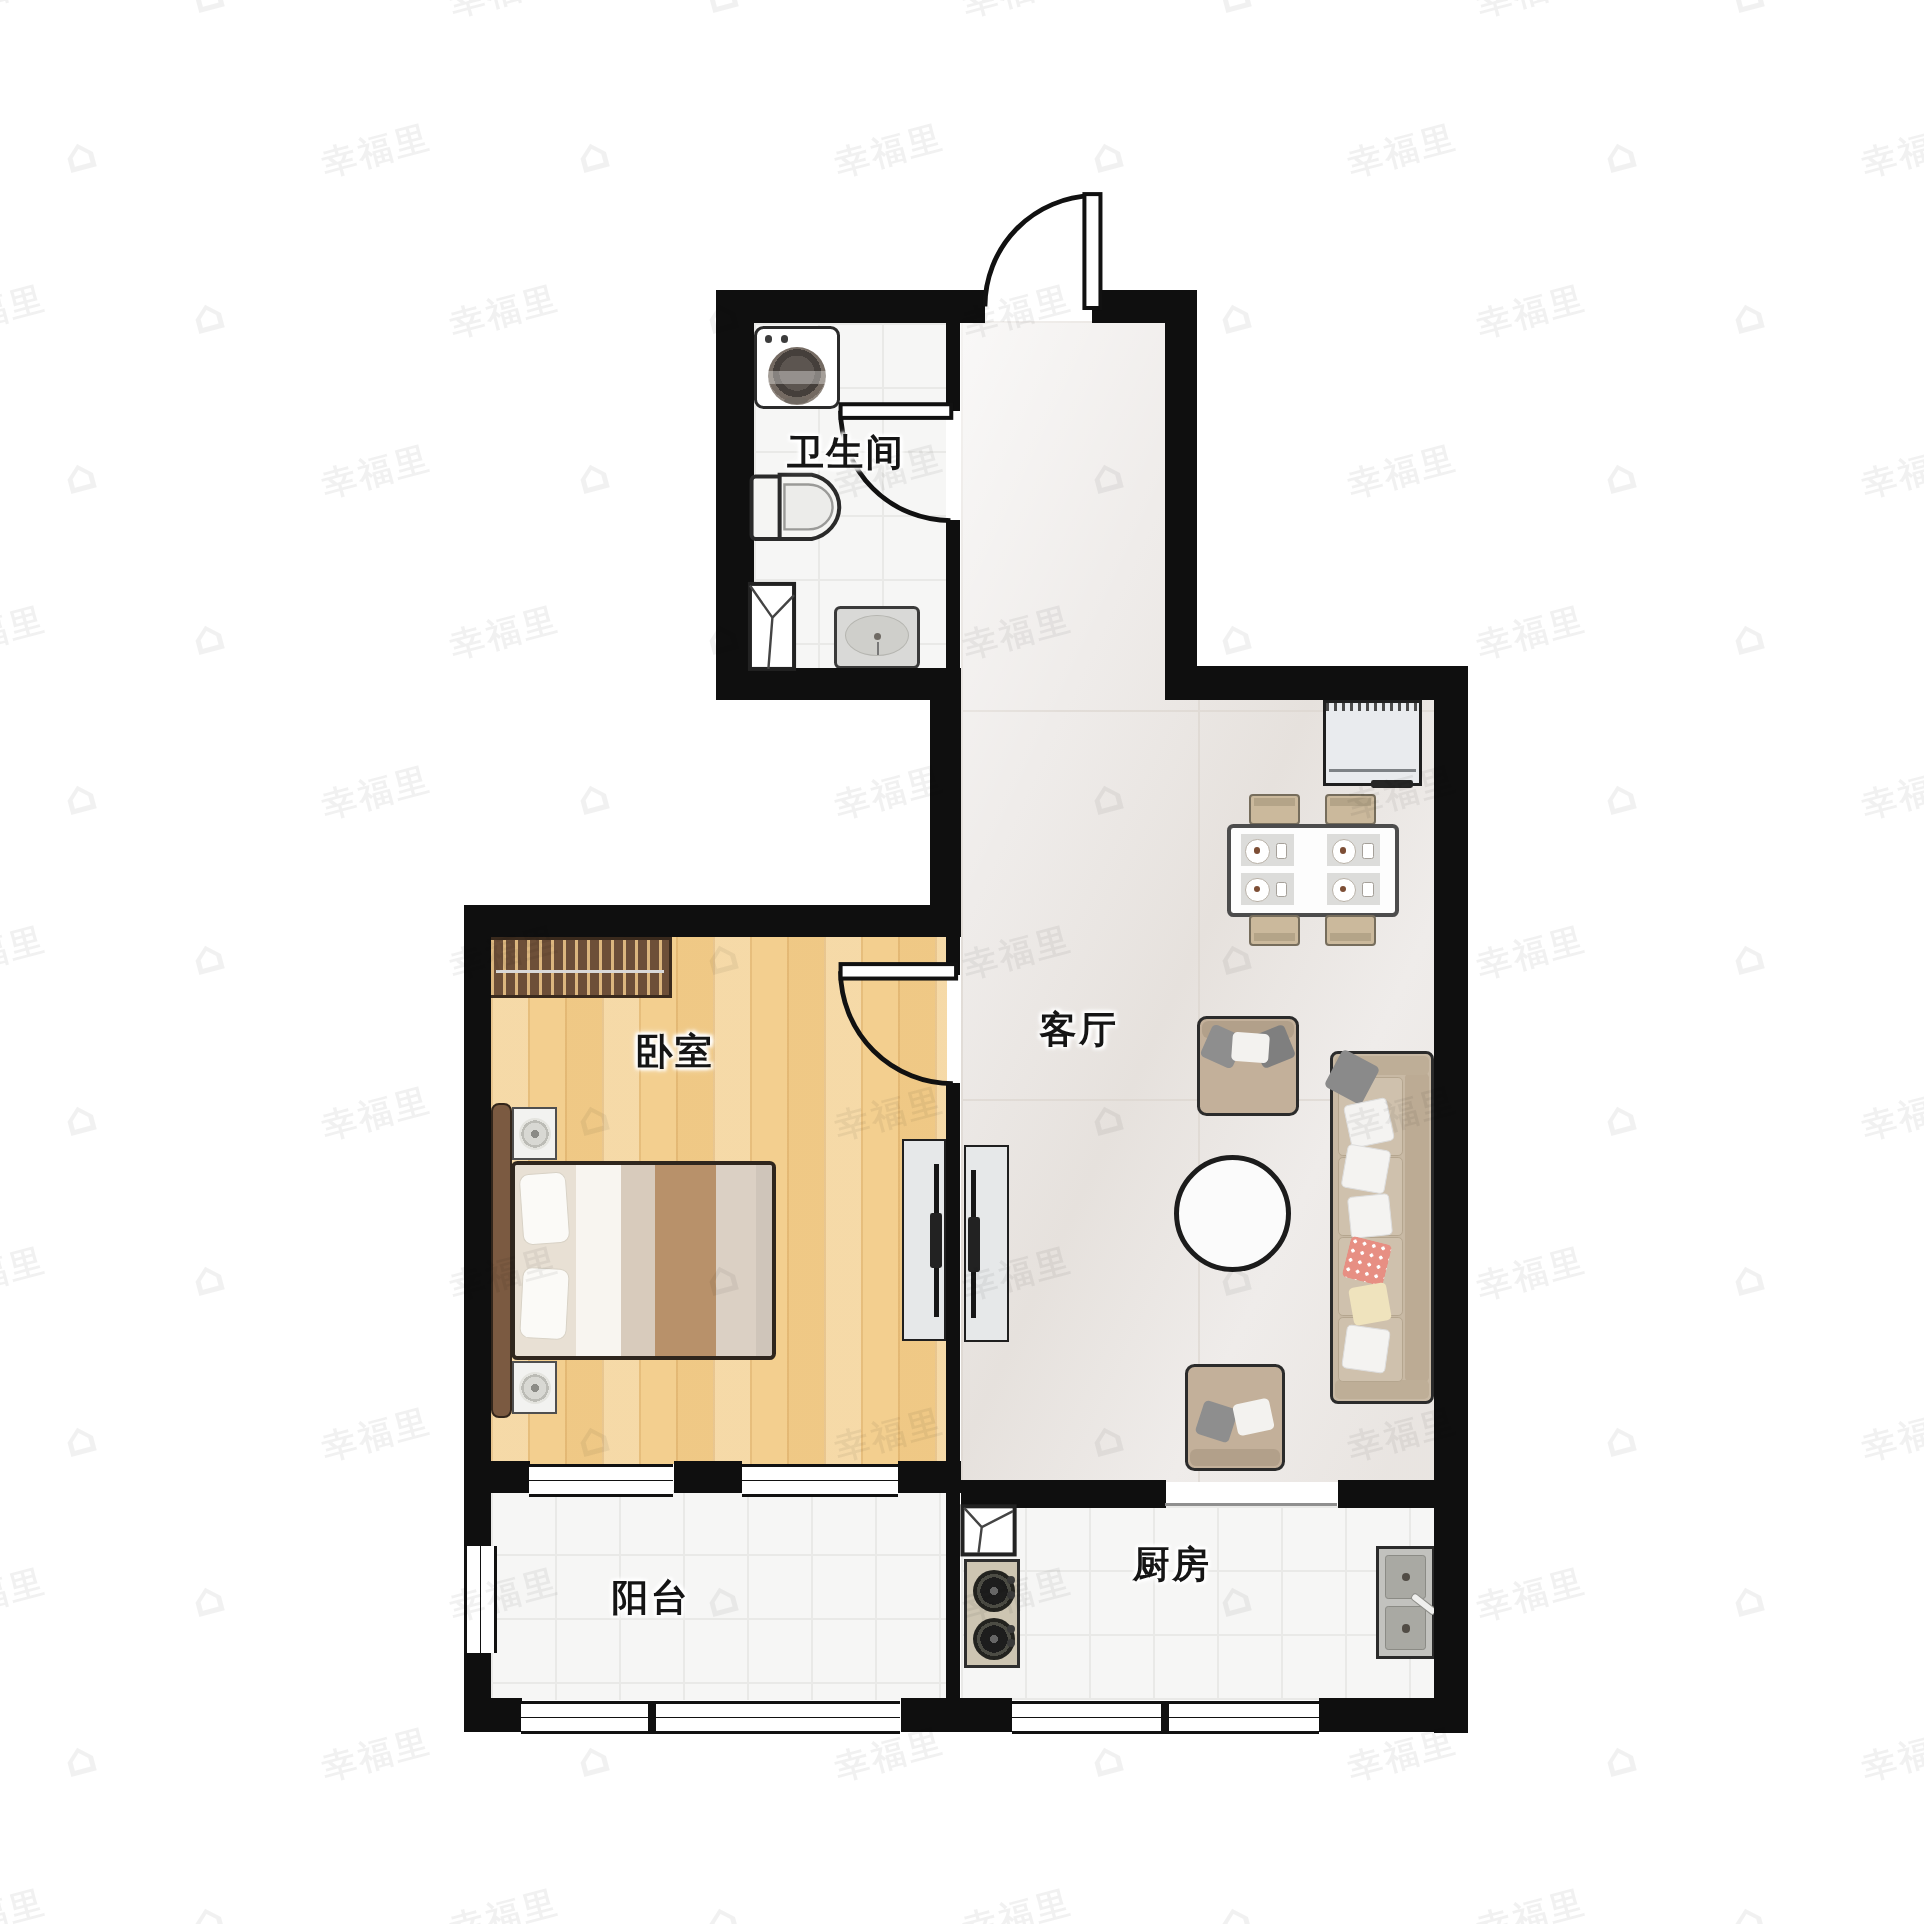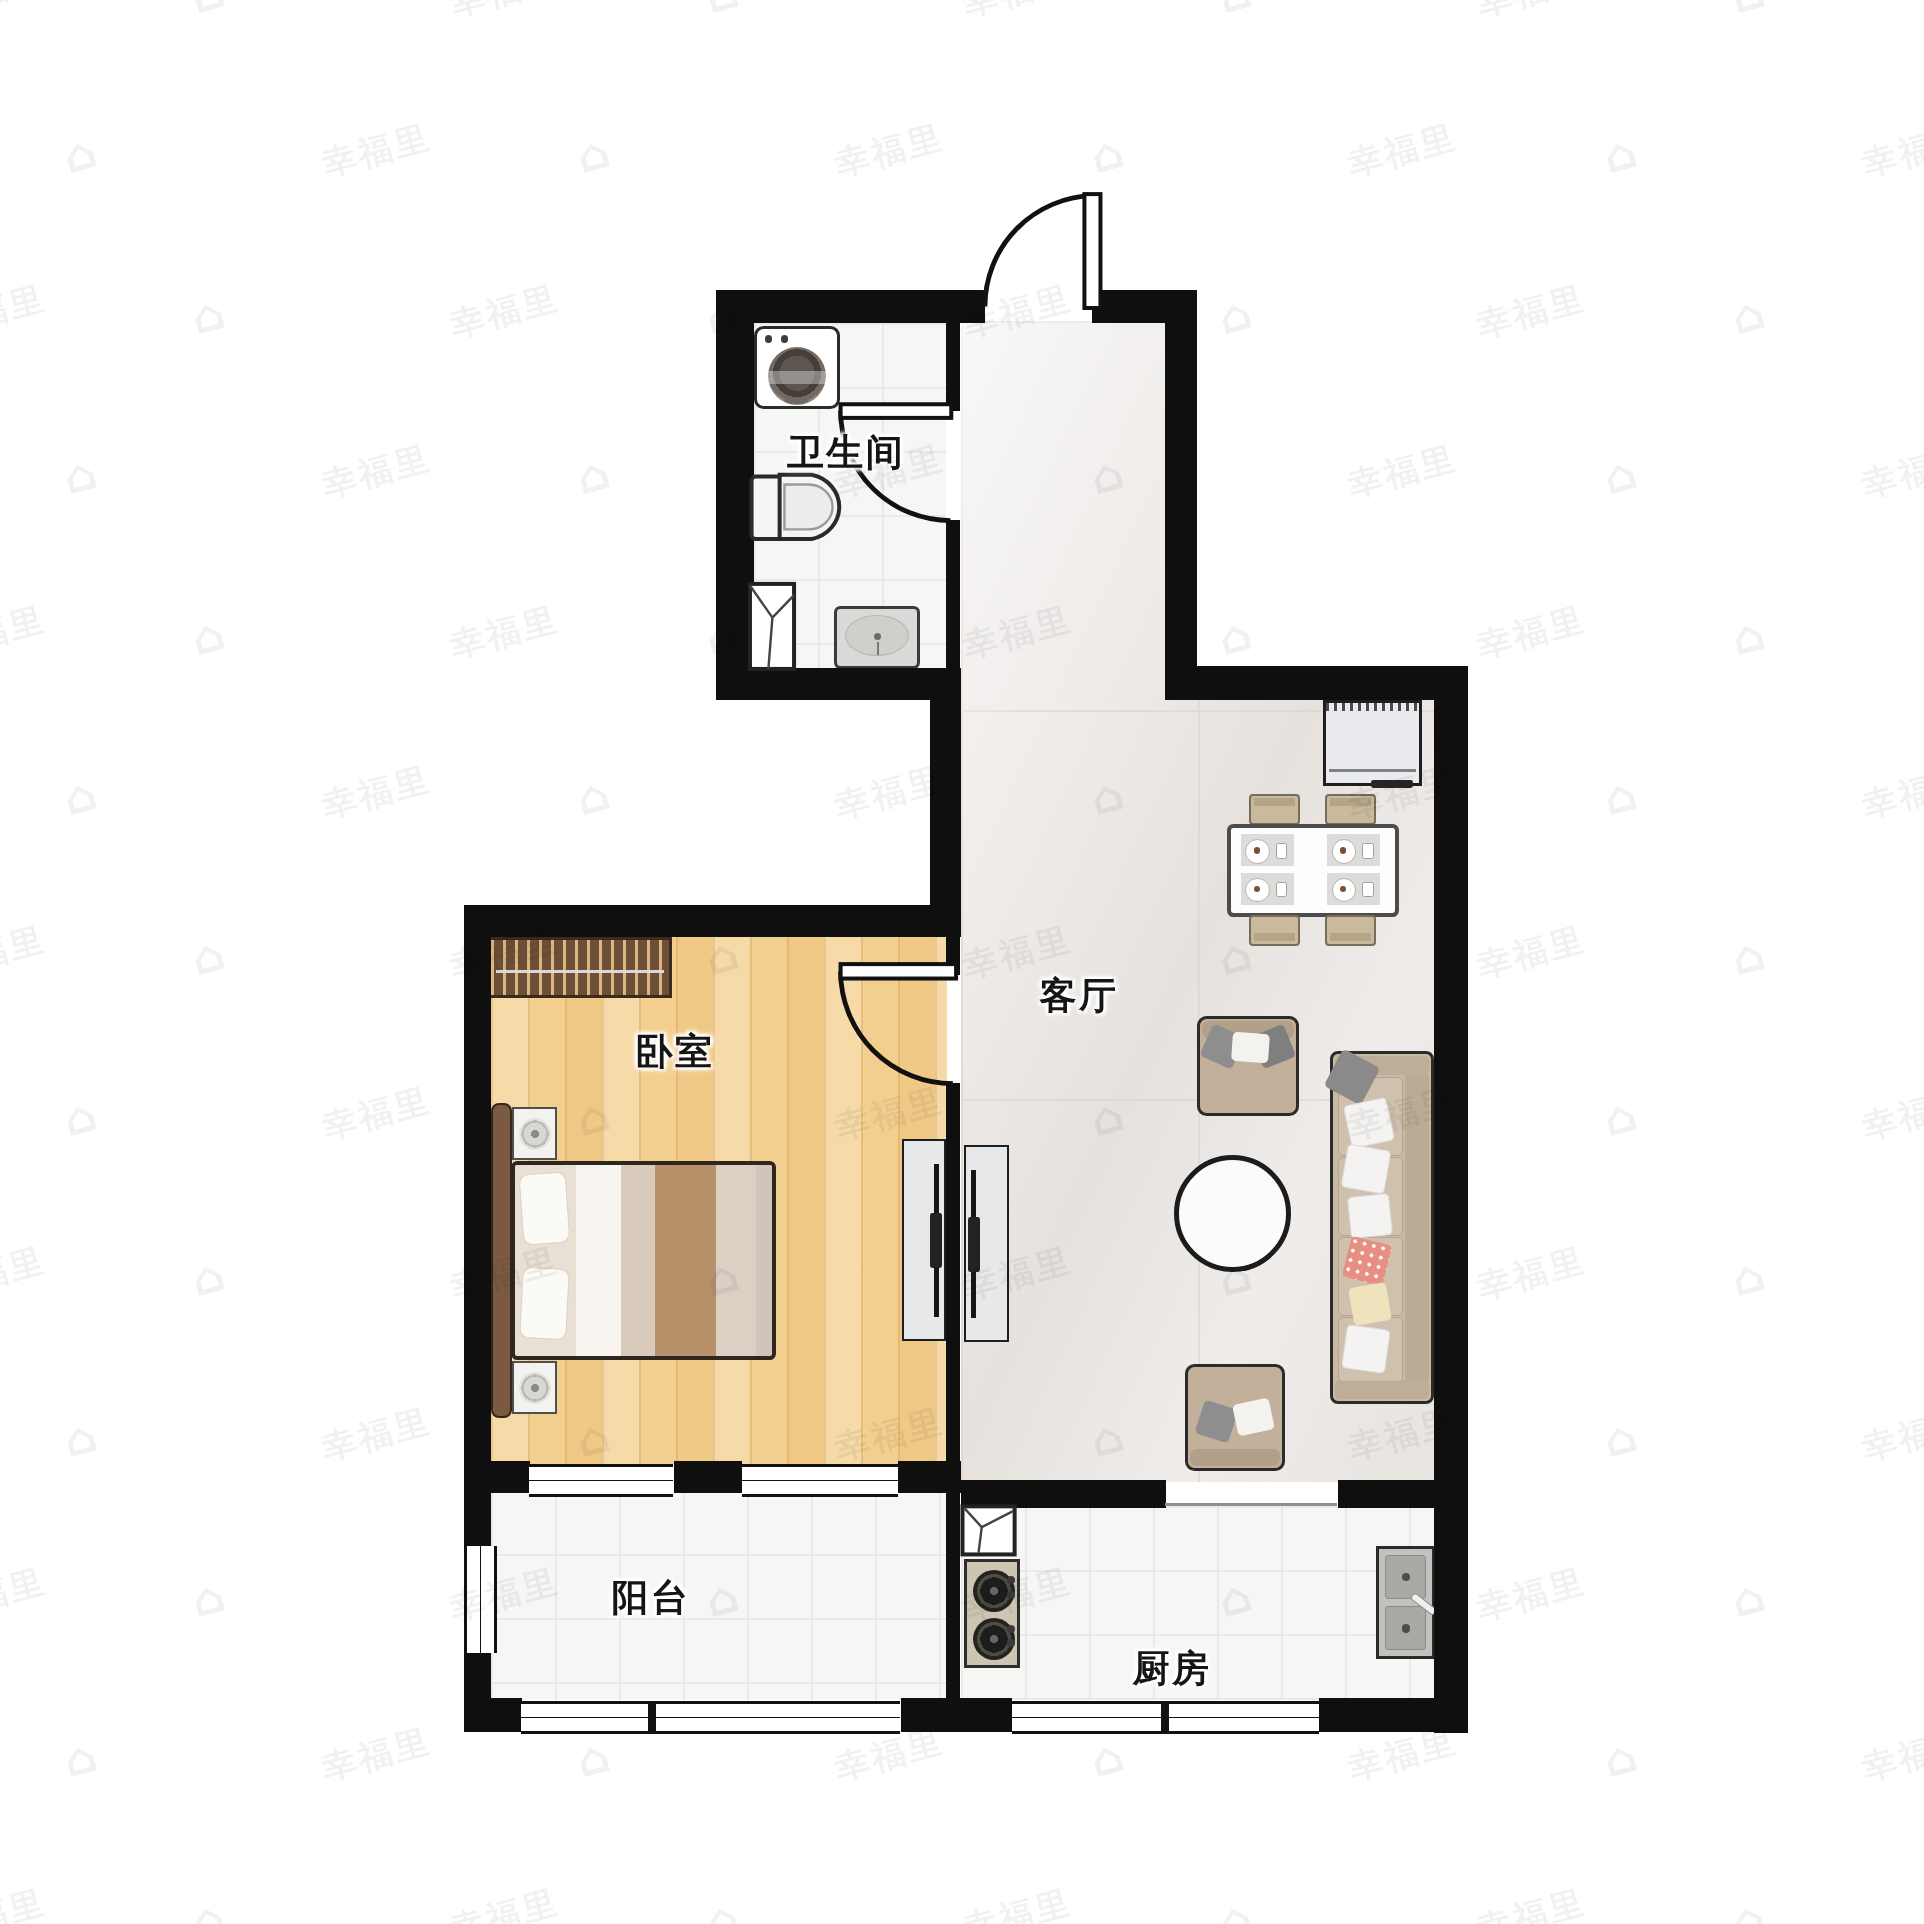--- a/index.html
+++ b/index.html
@@ -304,24 +304,24 @@
       <path d="M935,730 L963,770 M990,742 L963,770 M963,770 L958,834" fill="none" stroke="#444" stroke-width="3"></path>
     </g>
 
     <g>
       <rect x="1200" y="1878" width="65" height="60" fill="#ffffff" stroke="#222" stroke-width="5"></rect>
       <path d="M1202,1880 L1224,1904 M1263,1884 L1224,1904 M1224,1904 L1220,1936" fill="none" stroke="#444" stroke-width="3"></path>
     </g>
   </svg>
 
   <div class="room-label" style="left:750px;top:428px;">卫生间</div>
-  <div class="room-label" style="left:983px;top:971px;width:192px;">客厅</div>
+  <div class="room-label" style="left:983px;top:1005px;width:192px;">客厅</div>
   <div class="room-label" style="left:579px;top:1027px;">卧室</div>
   <div class="room-label" style="left:555px;top:1573px;">阳台</div>
-  <div class="room-label" style="left:1076px;top:1644px;">厨房</div>
+  <div class="room-label" style="left:1076px;top:1540px;">厨房</div>
 
   <div id="watermark-layer">
       <span class="wm wm-text" style="left: -64px; top: -32px; opacity: 0.05;">幸福里</span>
       <span class="wm wm-house" style="left: 192px; top: -32px; opacity: 0.05;">⌂</span>
       <span class="wm wm-text" style="left: 449px; top: -32px; opacity: 0.05;">幸福里</span>
       <span class="wm wm-house" style="left: 706px; top: -32px; opacity: 0.05;">⌂</span>
       <span class="wm wm-text" style="left: 962px; top: -32px; opacity: 0.05;">幸福里</span>
       <span class="wm wm-house" style="left: 1219px; top: -32px; opacity: 0.05;">⌂</span>
       <span class="wm wm-text" style="left: 1476px; top: -32px; opacity: 0.05;">幸福里</span>
       <span class="wm wm-house" style="left: 1732px; top: -32px; opacity: 0.05;">⌂</span>

